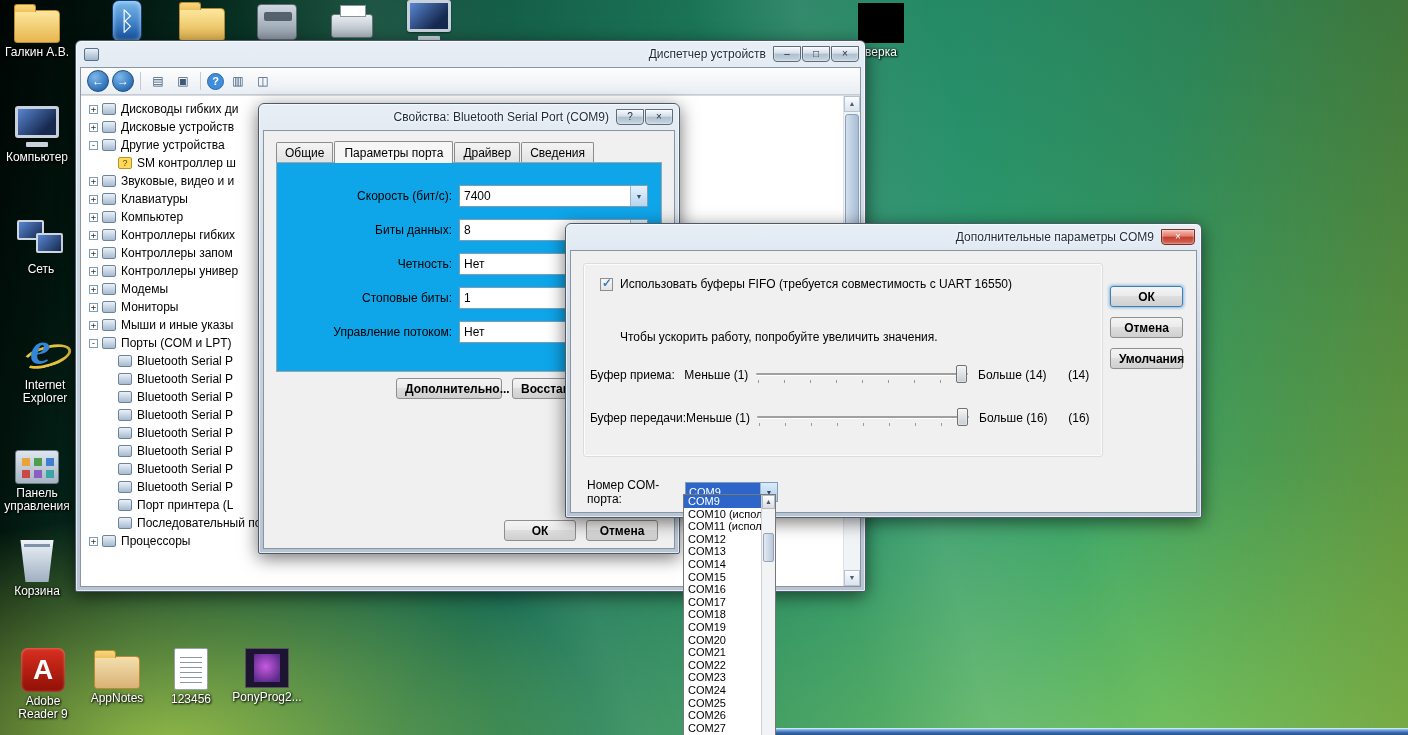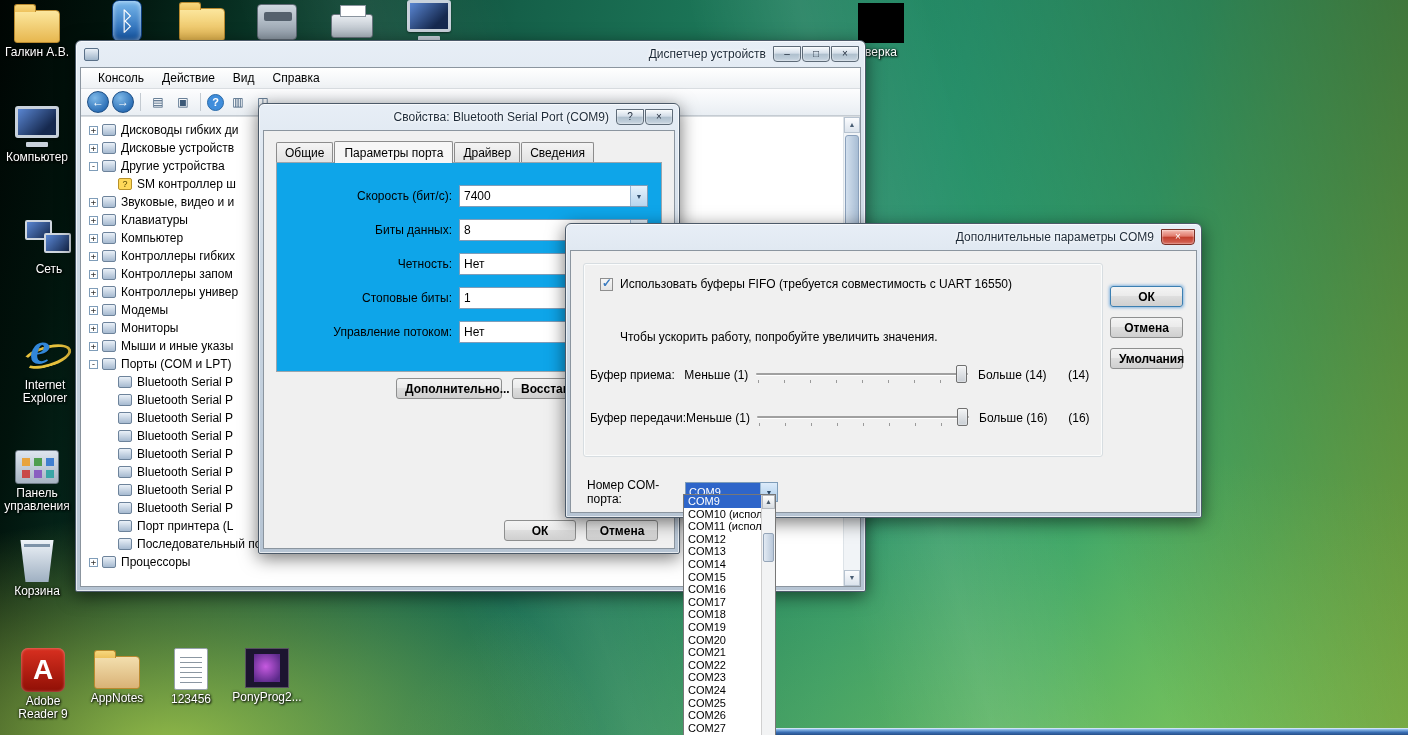--- a/index.html
+++ b/index.html
@@ -191,21 +191,21 @@
 </div>
 
 <div class="dicon" style="left:0; top:2px;" data-name="desktop-icon-user-folder">
   <div class="shape-folder" data-name="user-folder-icon"></div>
   <div class="lbl" data-name="desktop-icon-label">Галкин А.В.</div>
 </div>
 <div class="dicon" style="left:0; top:106px;" data-name="desktop-icon-computer">
   <div class="shape-monitor" data-name="computer-icon"></div>
   <div class="lbl" data-name="desktop-icon-label">Компьютер</div>
 </div>
-<div class="dicon" style="left:12px; top:218px;" data-name="desktop-icon-network">
+<div class="dicon" style="left:4px; top:218px;" data-name="desktop-icon-network">
   <div class="shape-net" data-name="network-icon">
       <span class="mini a"></span>
       <span class="mini b"></span>
     </div>
   <div class="lbl" data-name="desktop-icon-label">Сеть</div>
 </div>
 <div class="dicon" style="left:8px; top:330px;" data-name="desktop-icon-internet-explorer">
   <div class="shape-ie" data-name="internet-explorer-icon"></div>
   <div class="lbl" data-name="desktop-icon-label">Internet Explorer</div>
 </div>
@@ -239,27 +239,20 @@
   <div class="titlebar" data-name="device-manager-titlebar">
     <span class="winicon" data-name="device-manager-window-icon"></span>
     <span class="title" data-name="window-title">Диспетчер устройств</span>
     <span class="caps">
       <span class="cap" data-name="minimize-button">–</span>
       <span class="cap" data-name="maximize-button">□</span>
       <span class="cap" data-name="close-button">×</span>
     </span>
   </div>
   <div class="chrome">
-    <div class="menubar" data-name="menu-bar">
-
-    <span class="menu-item" data-name="menu-item">Консоль</span>
-        <span class="menu-item" data-name="menu-item">Действие</span>
-        <span class="menu-item" data-name="menu-item">Вид</span>
-        <span class="menu-item" data-name="menu-item">Справка</span>
-      </div>
     <div class="toolbar" data-name="toolbar">
       <span class="tb nav g-back" data-name="back-icon"></span>
       <span class="tb nav g-fwd" data-name="forward-icon"></span>
       <span class="tbsep" data-name="toolbar-separator"></span>
       <span class="tb g-tree" data-name="console-tree-icon"></span>
       <span class="tb g-props" data-name="properties-icon"></span>
       <span class="tbsep" data-name="toolbar-separator"></span>
       <span class="tb help g-help" data-name="help-icon"></span>
       <span class="tb g-scan" data-name="scan-hardware-icon"></span>
       <span class="tb g-disable" data-name="disable-device-icon"></span>

